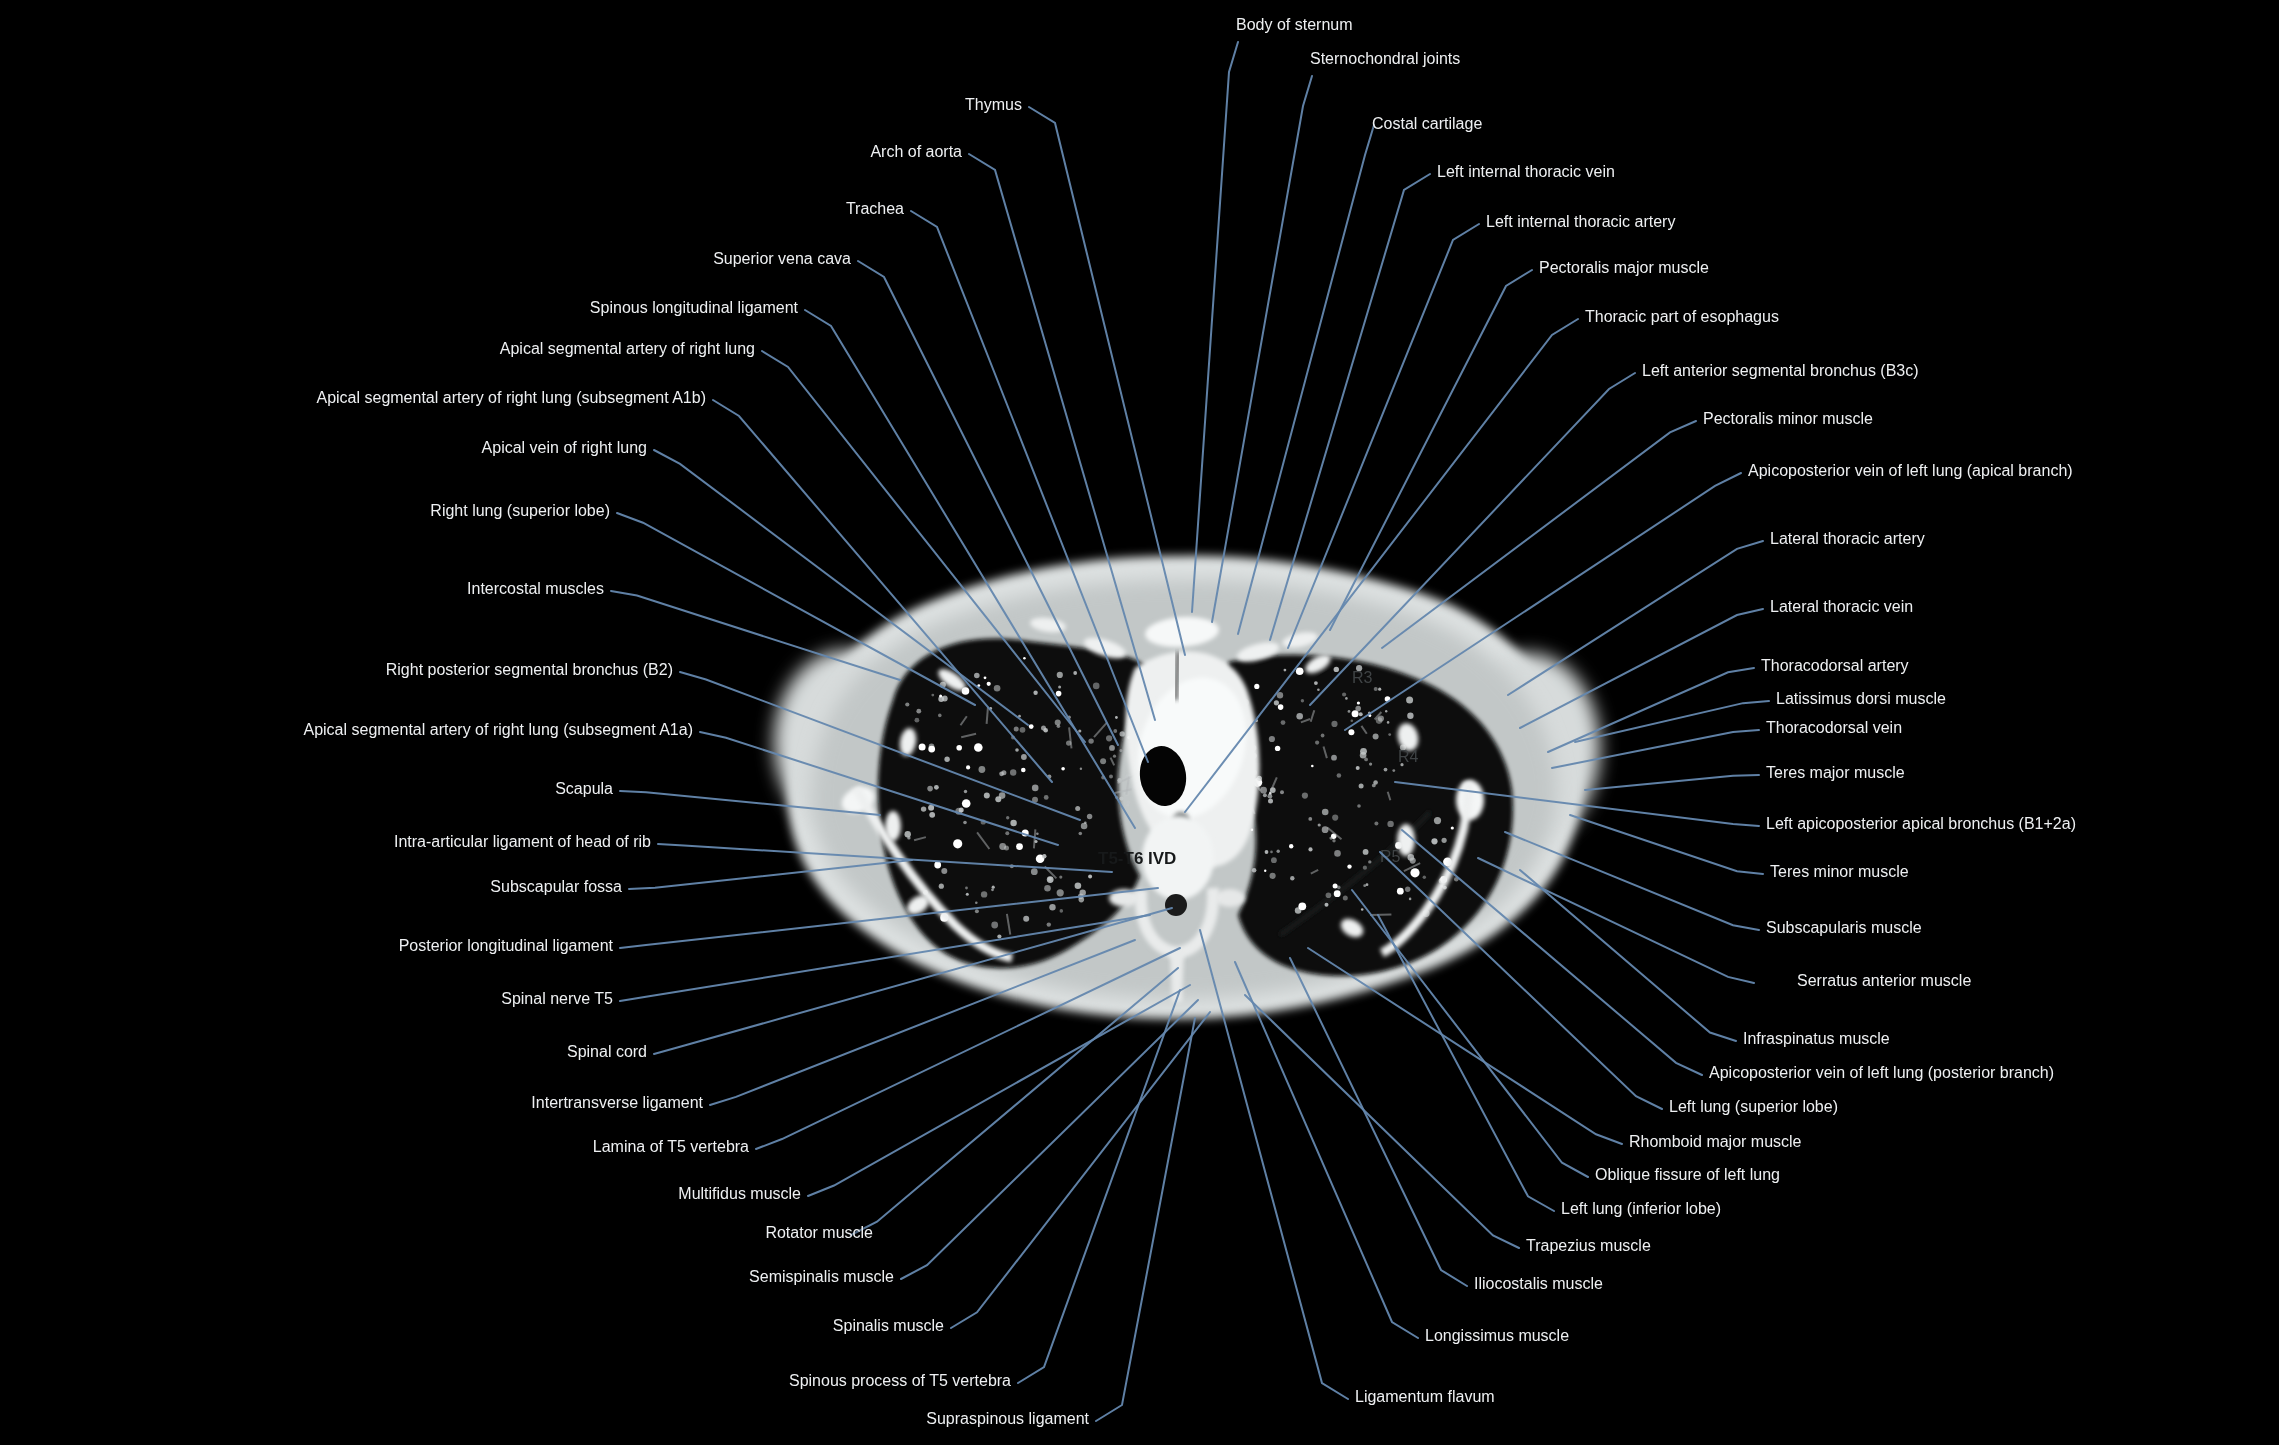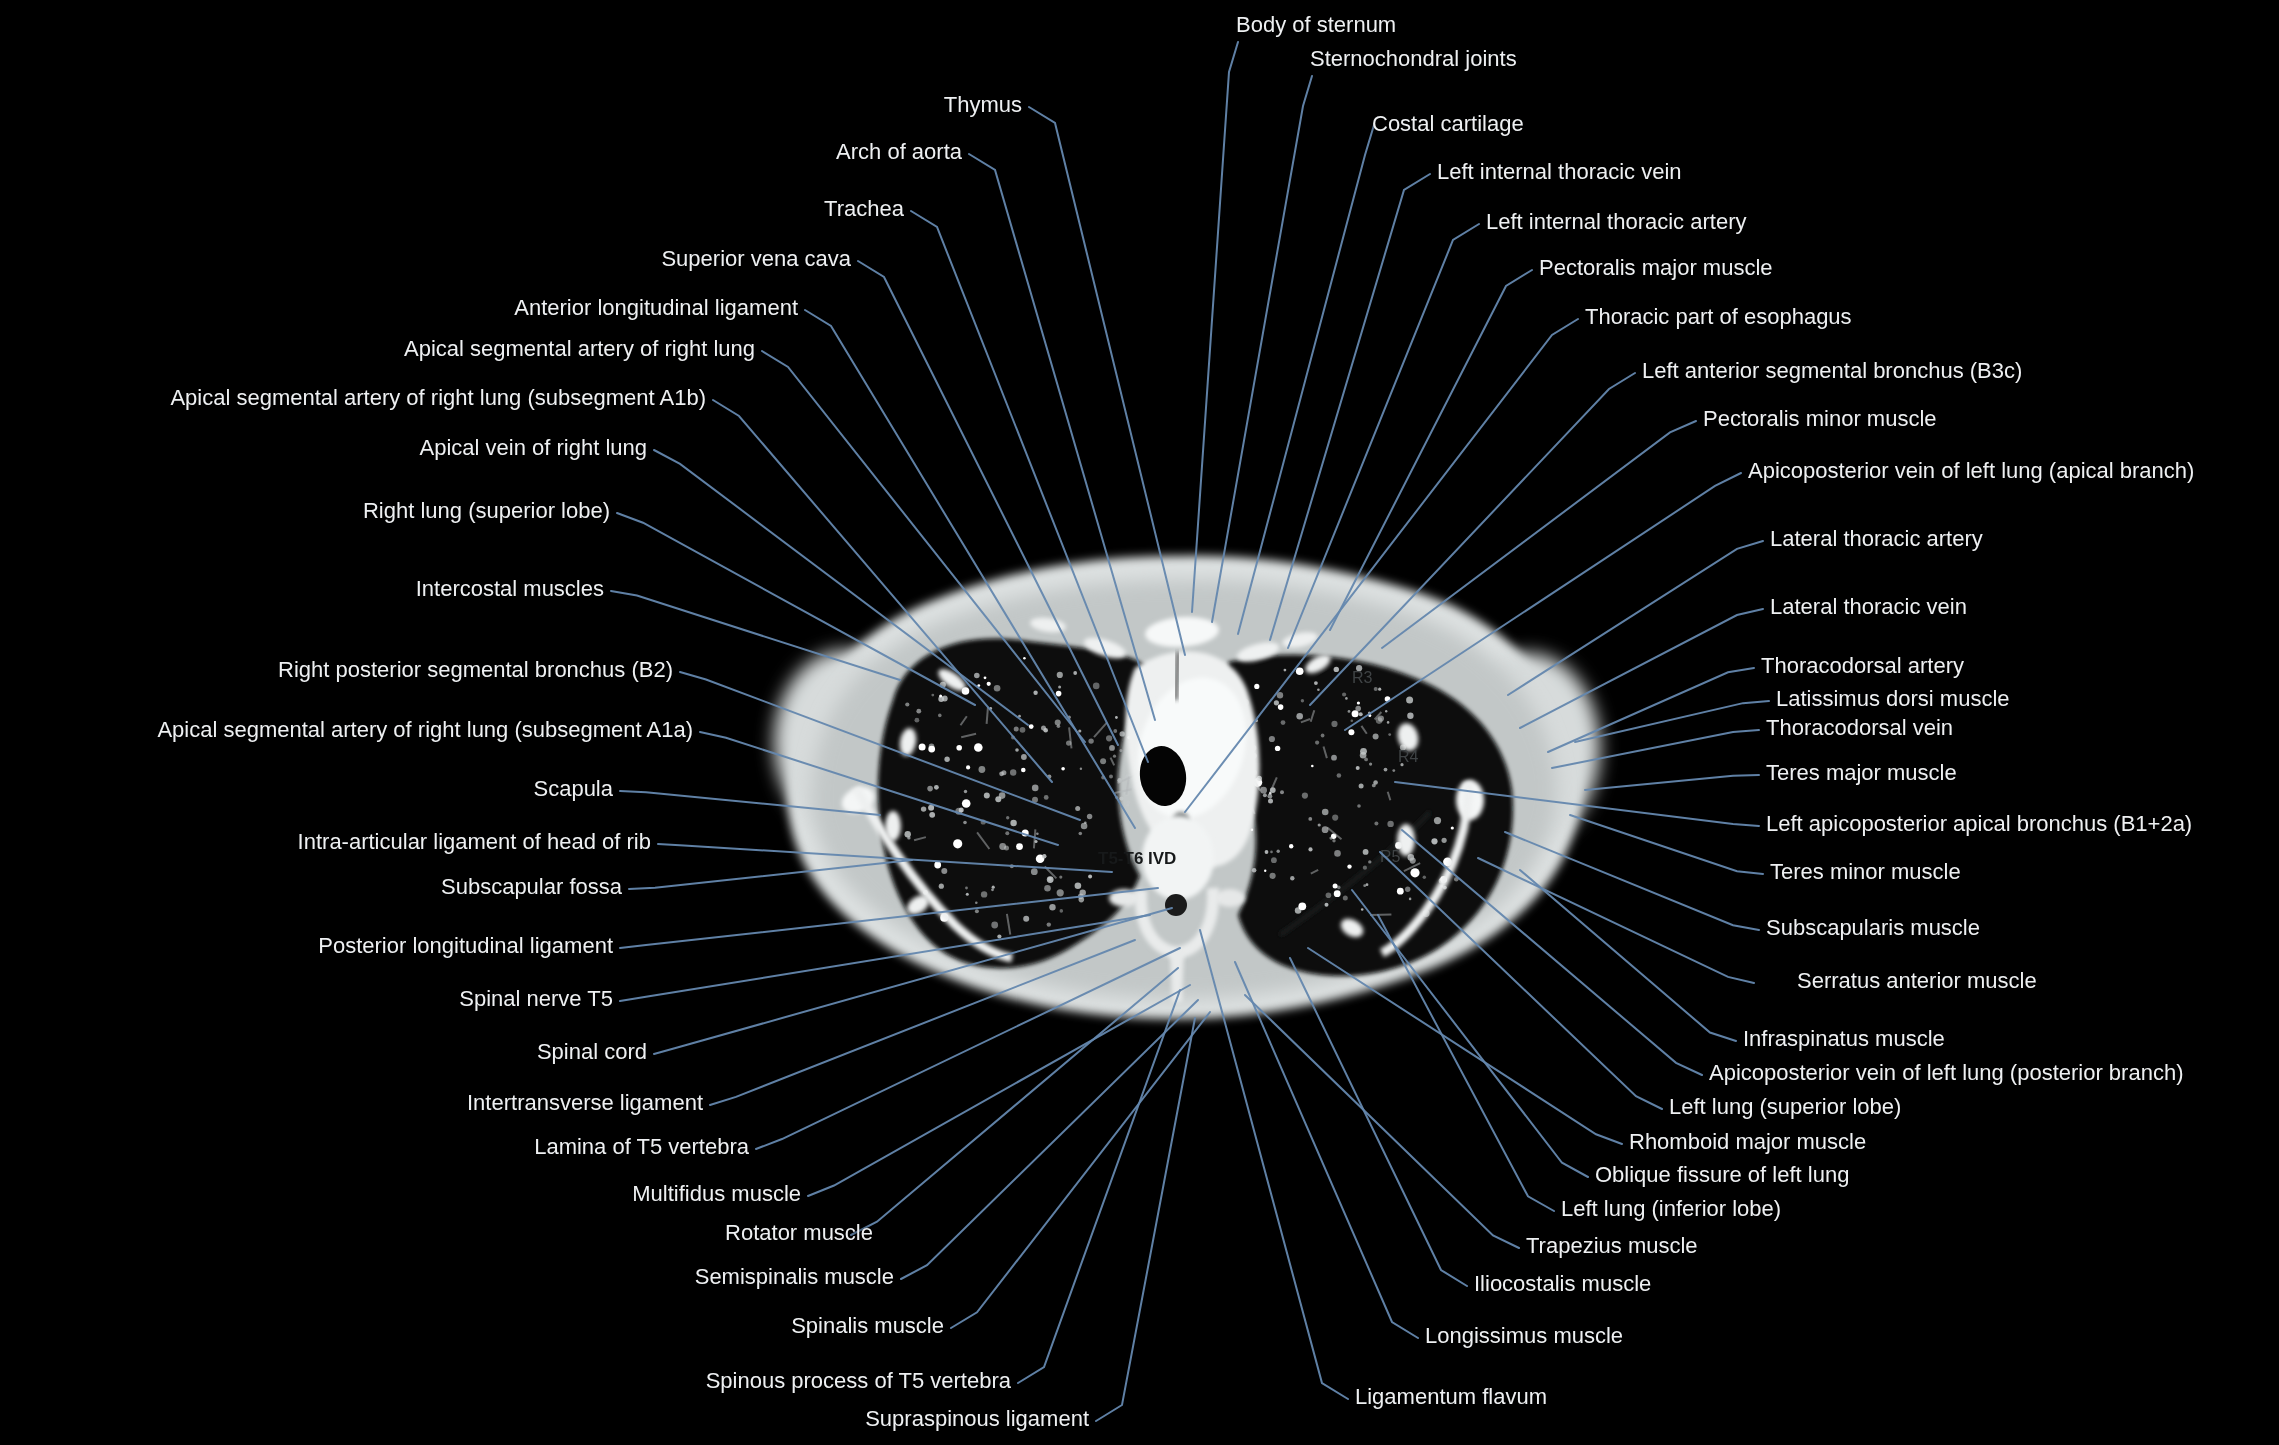--- a/index.html
+++ b/index.html
@@ -7,21 +7,21 @@
     position:relative;
     width:2279px;height:1445px;
     background:#000;
     overflow:hidden;
     font-family:"Liberation Sans", sans-serif;
   }
   #scene{position:absolute;left:0;top:0;}
   #labels-layer{position:absolute;left:0;top:0;width:100%;height:100%;pointer-events:none;}
   .anno-label{
     position:absolute;
-    font-size:22px;
+    font-size:16px;
     line-height:30px;
     color:#eef0f2;
     white-space:nowrap;
     text-shadow:0 0 4px rgba(0,0,0,.9);
   }
   .anno-label.left{text-align:right;}
   .ct-rib-label{
     font-size:16px;
     fill:#3f4345;
   }
@@ -509,21 +509,21 @@
         <polyline points="1418,1338 1392,1322 1235,962" fill="none" stroke="#6487ae" stroke-width="2" stroke-opacity="0.95" stroke-linecap="round"></polyline>
         <polyline points="1348,1399 1322,1383 1200,930" fill="none" stroke="#6487ae" stroke-width="2" stroke-opacity="0.95" stroke-linecap="round"></polyline>
       </g>
   </svg>
 
   <div id="labels-layer">
       <div class="anno-label left" style="top: 90px; right: 1257px;">Thymus</div>
       <div class="anno-label left" style="top: 137px; right: 1317px;">Arch of aorta</div>
       <div class="anno-label left" style="top: 194px; right: 1375px;">Trachea</div>
       <div class="anno-label left" style="top: 244px; right: 1428px;">Superior vena cava</div>
-      <div class="anno-label left" style="top: 293px; right: 1481px;">Anterior longitudinal ligament</div>
+      <div class="anno-label left" style="top: 293px; right: 1481px;">Spinous longitudinal ligament</div>
       <div class="anno-label left" style="top: 334px; right: 1524px;">Apical segmental artery of right lung</div>
       <div class="anno-label left" style="top: 383px; right: 1573px;">Apical segmental artery of right lung (subsegment A1b)</div>
       <div class="anno-label left" style="top: 433px; right: 1632px;">Apical vein of right lung</div>
       <div class="anno-label left" style="top: 496px; right: 1669px;">Right lung (superior lobe)</div>
       <div class="anno-label left" style="top: 574px; right: 1675px;">Intercostal muscles</div>
       <div class="anno-label left" style="top: 655px; right: 1606px;">Right posterior segmental bronchus (B2)</div>
       <div class="anno-label left" style="top: 715px; right: 1586px;">Apical segmental artery of right lung (subsegment A1a)</div>
       <div class="anno-label left" style="top: 774px; right: 1666px;">Scapula</div>
       <div class="anno-label left" style="top: 827px; right: 1628px;">Intra-articular ligament of head of rib</div>
       <div class="anno-label left" style="top: 872px; right: 1657px;">Subscapular fossa</div>

